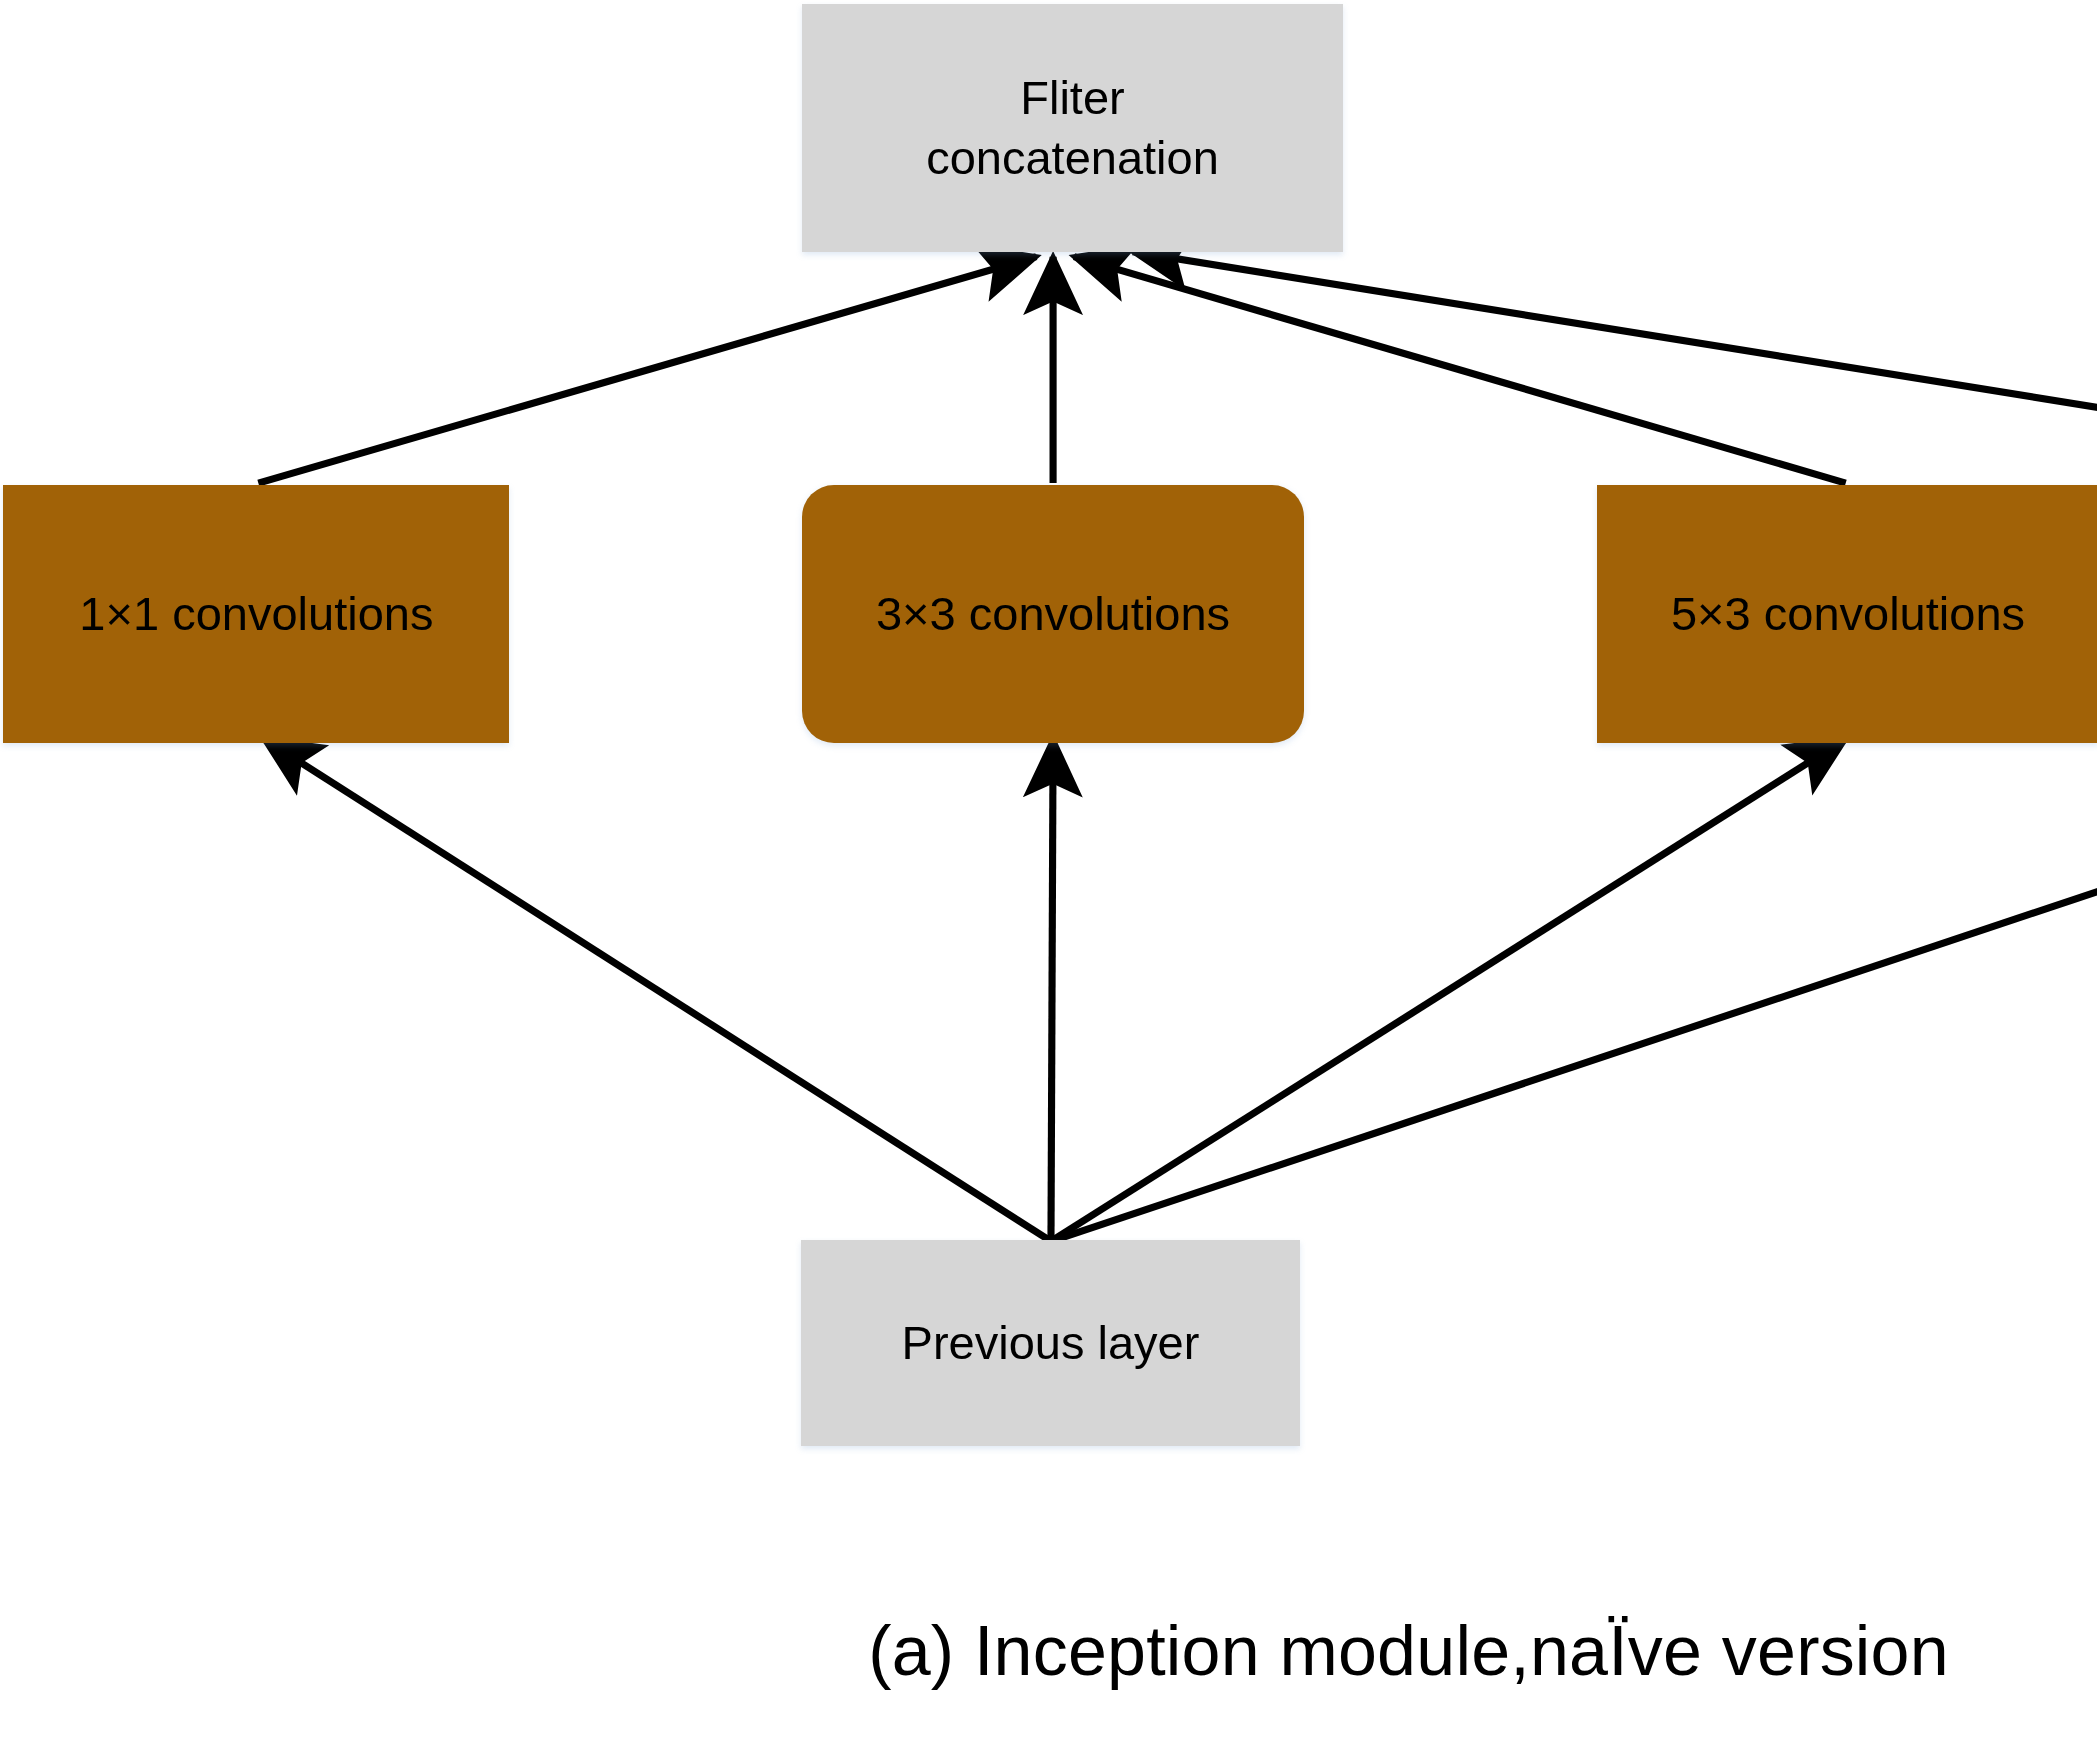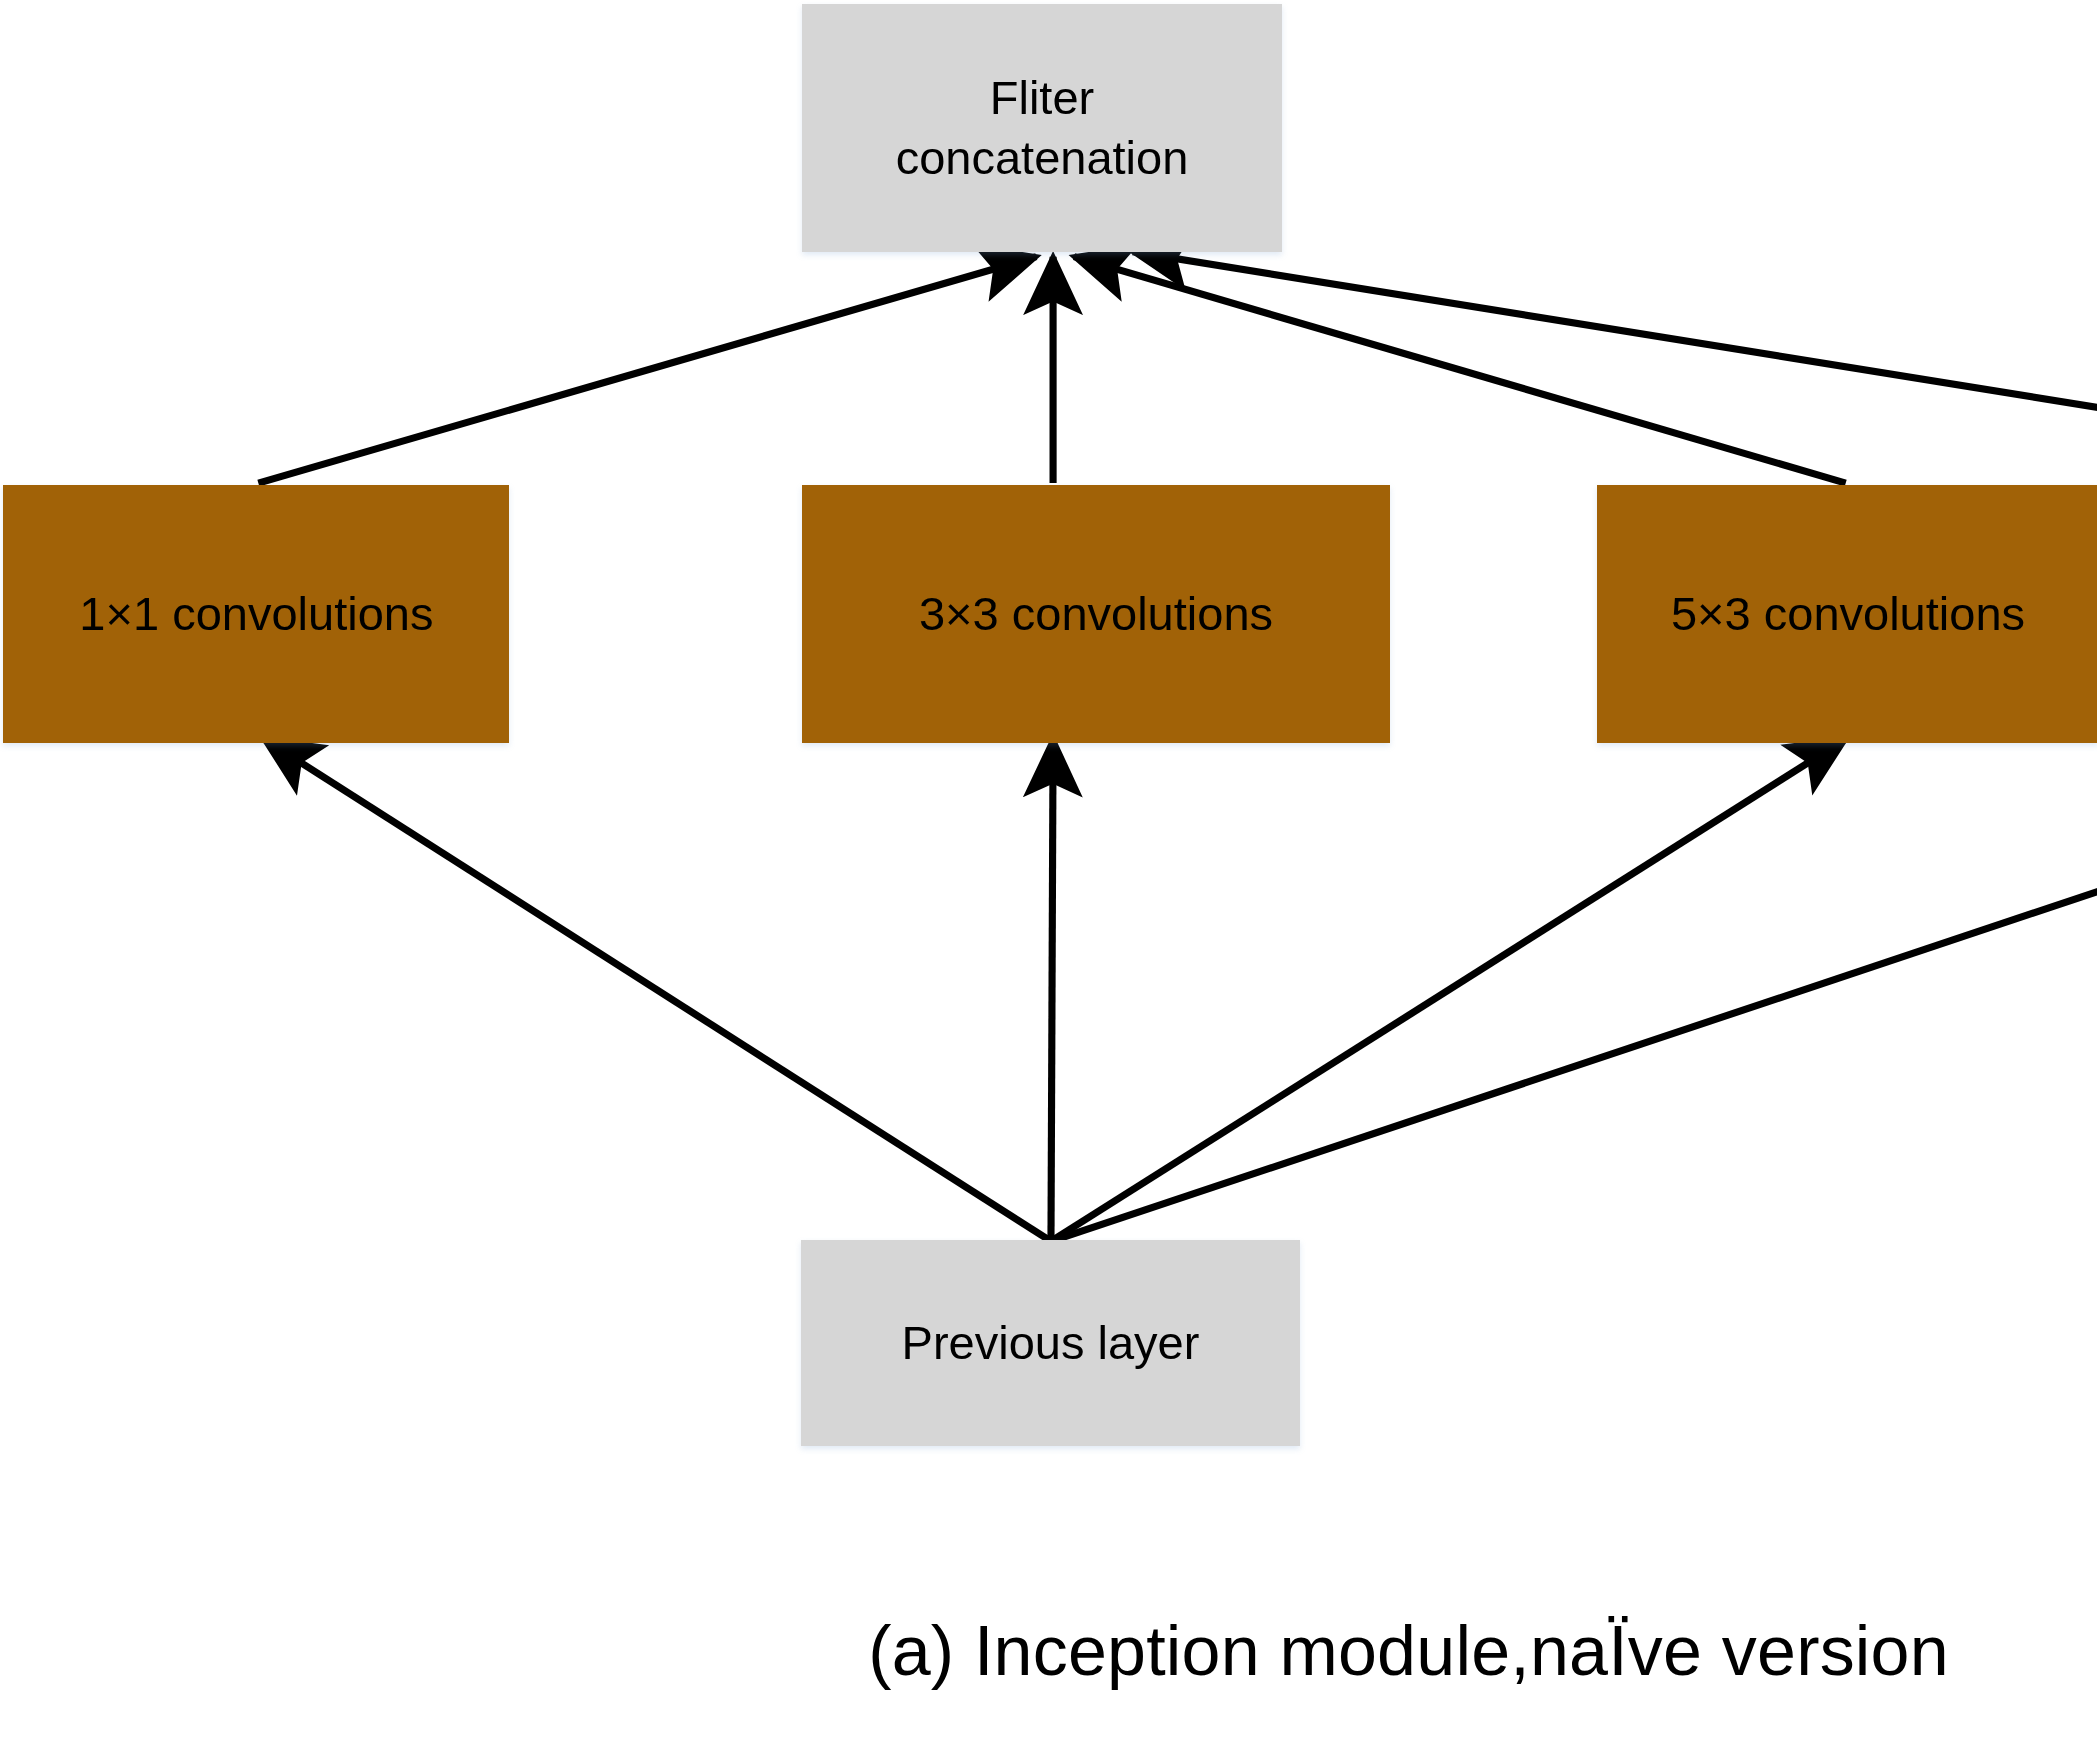--- a/index.html
+++ b/index.html
@@ -10,23 +10,23 @@
   .node{position:absolute;display:flex;align-items:center;justify-content:center;
         text-align:center;box-sizing:border-box;
         color:#000;line-height:1.28;white-space:pre-line;
         box-shadow:0 2.5px 5.9px rgba(120,160,210,.22);}
   .node span{display:block;}
 
   .n-gray{background:#D6D6D6;}
   .n-blue{background:#a16207;}
 
   
-  #node-filter-concatenation{left:802px;top:4.2px;width:480px;height:248px;font-size:47px;}
+  #node-filter-concatenation{left:802px;top:4.2px;width:541px;height:248px;font-size:47px;}
   #node-conv-1x1 {left:3.4px;   top:485px;width:506px;height:258px;font-size:47px;}
-  #node-conv-3x3 {left:802px;top:485px;width:588px;height:258px;font-size:47px;}
+  #node-conv-3x3 {left:802px;top:485px;width:502px;height:258px;font-size:47px;border-radius:32px;}
   #node-conv-5x5 {left:1597px;top:485px;width:502px;height:258px;font-size:47px;}
   #node-previous-layer{left:801px;top:1240px;width:499px;height:206px;font-size:47px;}
 
   #edges{position:absolute;left:0;top:0;width:2817px;height:1753px;}
 
   #caption{position:absolute;left:0;top:1611px;width:2817px;
            text-align:center;font-size:70px;color:#000;letter-spacing:0.2px;}
 </style>
 </head>
 <body>

